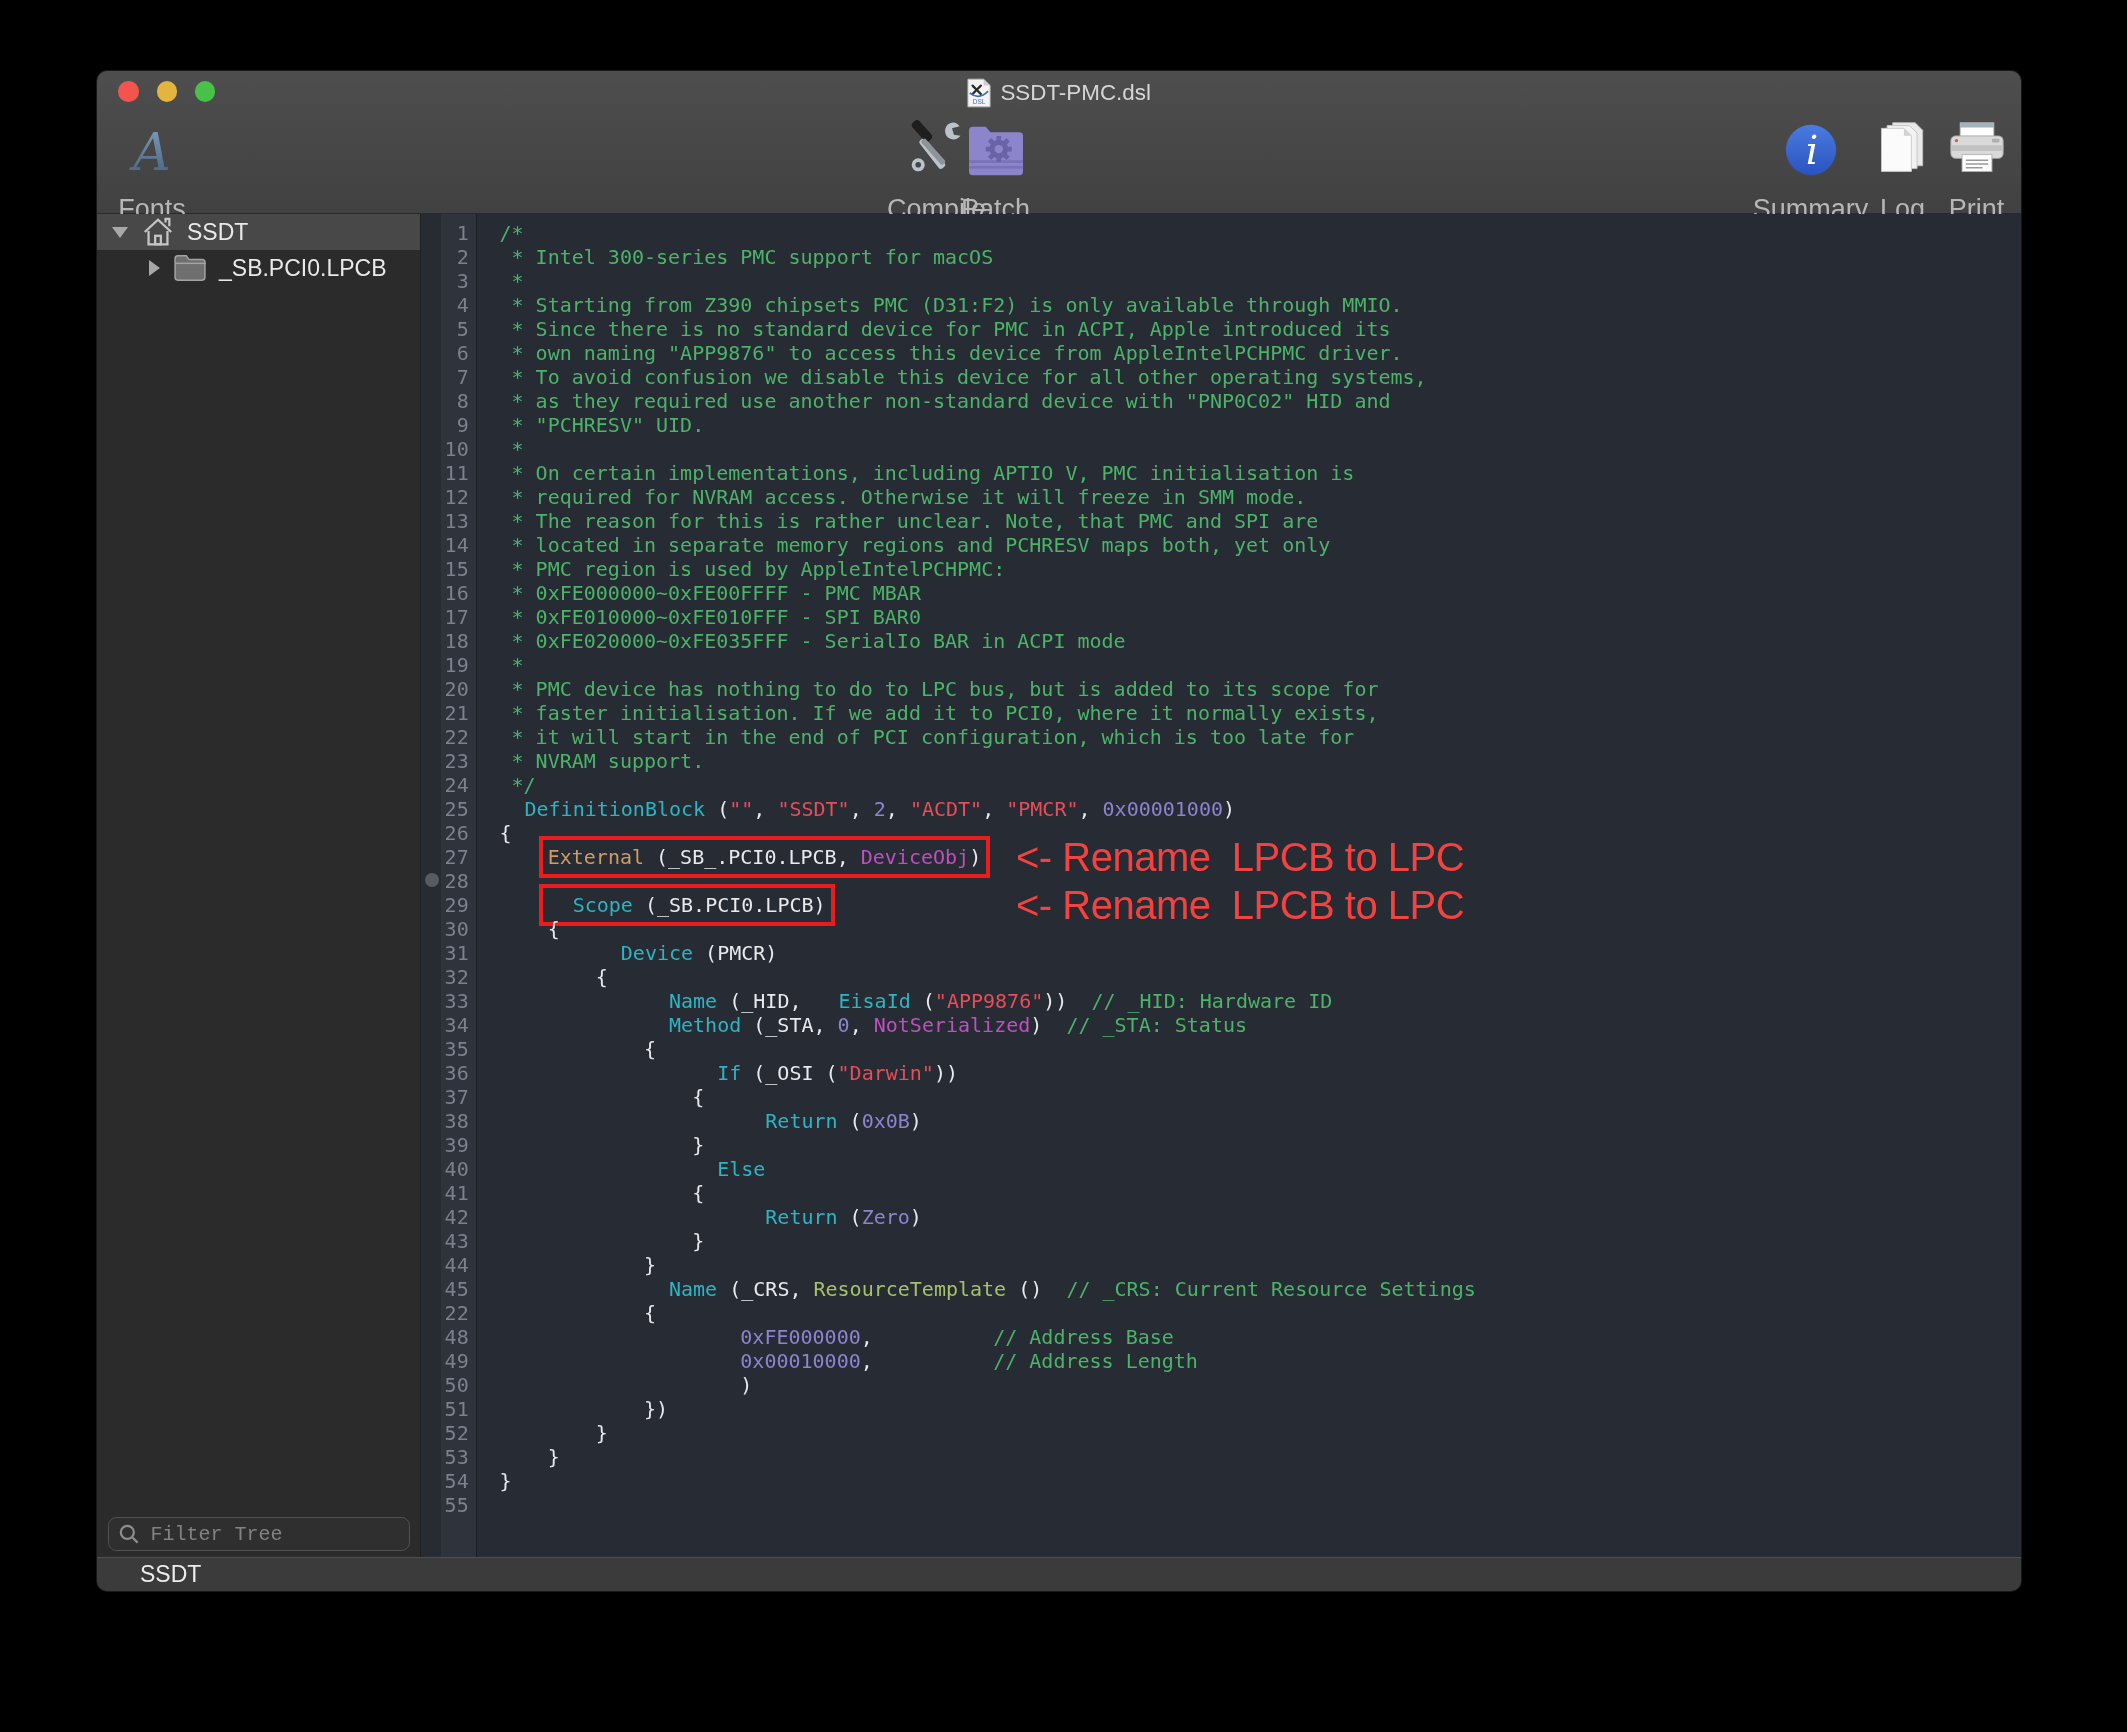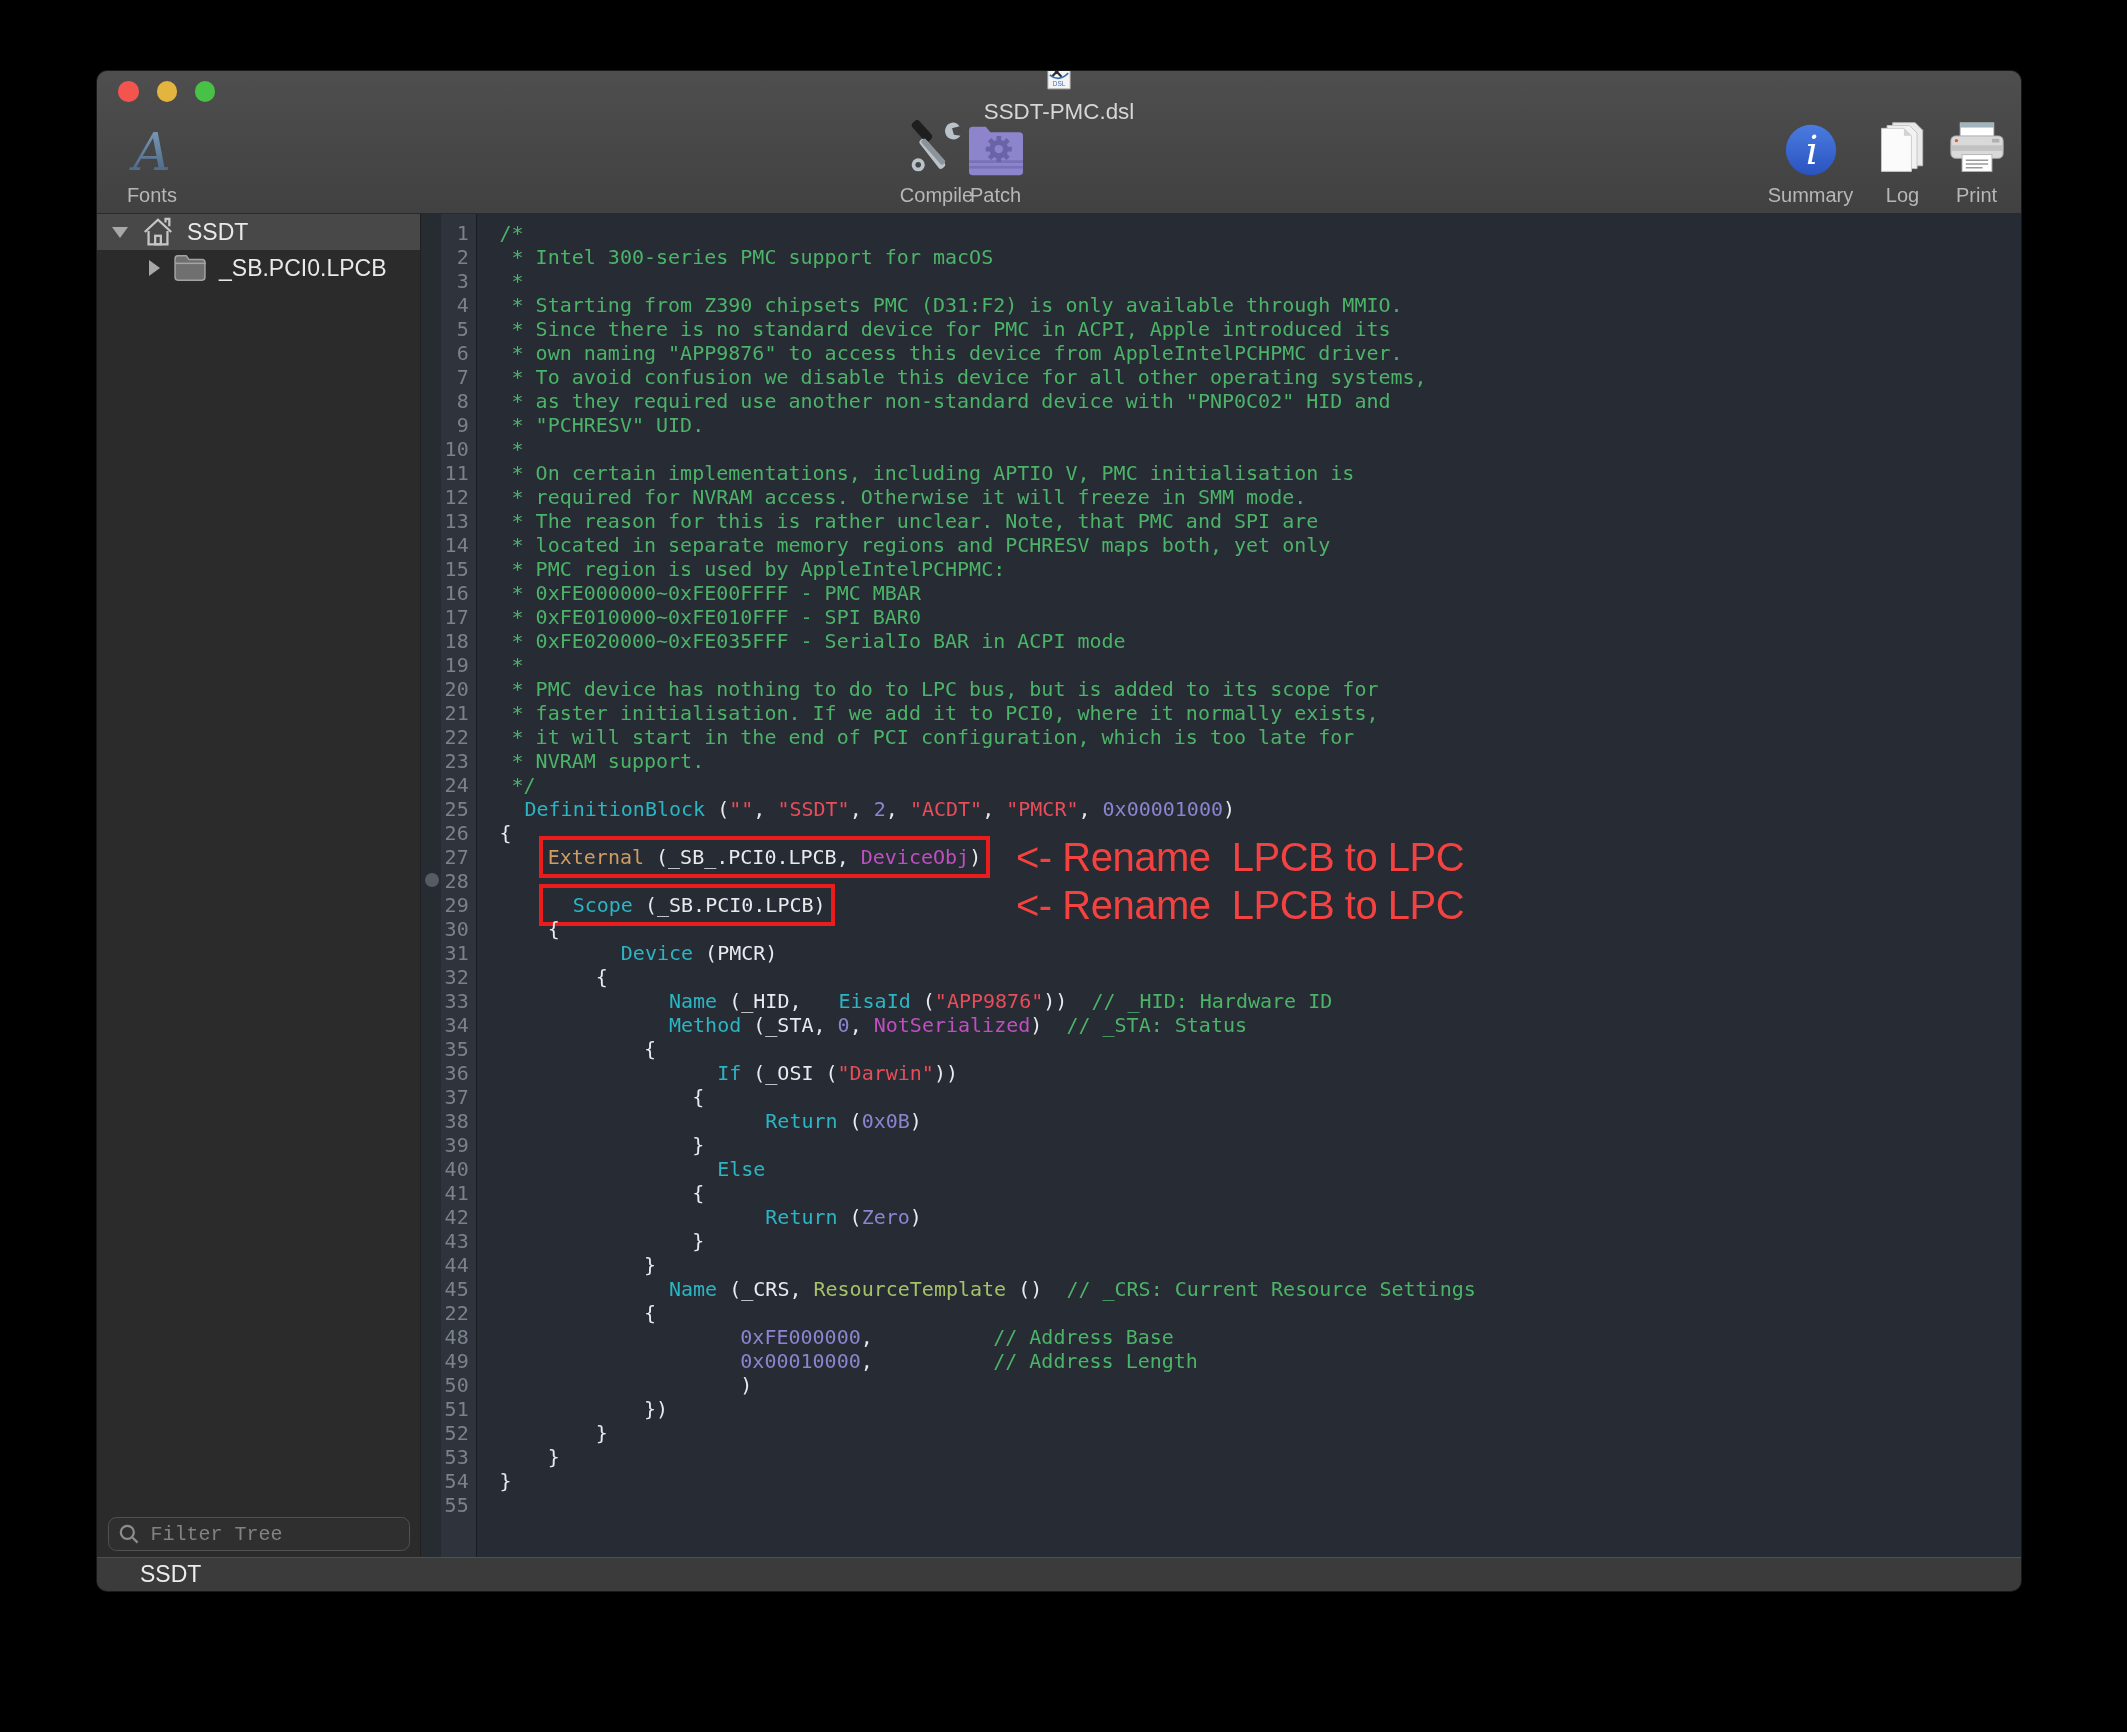--- a/index.html
+++ b/index.html
@@ -5,24 +5,24 @@
   html,body{margin:0;padding:0;background:#000;}
   body{width:2127px;height:1732px;position:relative;font-family:"Liberation Sans",sans-serif;overflow:hidden;}
   .window{position:absolute;left:97px;top:71px;width:1924px;height:1520px;border-radius:10.3px;overflow:hidden;background:#2b2b2b;box-shadow:0 0 0 0.9px #1a1a1a;}
   
   .header{position:absolute;left:0;top:0;width:100%;height:143px;background:linear-gradient(#4e4e4e,#414141);border-bottom:1.9px solid #2a2a2a;box-sizing:border-box;}
   .traffic{position:absolute;top:10.3px;left:21.4px;display:flex;gap:17.7px;}
   .tl{width:20.5px;height:20.5px;border-radius:50%;}
   .tl.red{background:#f4544e;}
   .tl.yellow{background:#e3b43e;}
   .tl.green{background:#47c146;}
-  .titlegroup{position:absolute;top:7.5px;left:0;width:100%;height:28px;display:flex;align-items:center;justify-content:center;gap:9.3px;flex-direction:column;}
+  .titlegroup{position:absolute;top:7.5px;left:0;width:100%;height:28px;display:flex;align-items:center;justify-content:center;gap:9.3px;}
   .title{color:#d6d6d6;font-size:22.4px;}
   .tbitem{position:absolute;width:149px;text-align:center;}
-  .tbitem .lbl{display:block;margin-top:7px;color:#b7b7b7;font-size:20px;}
+  .tbitem .lbl{display:block;margin-top:17px;color:#b7b7b7;font-size:27px;}
   .icnbox{height:63px;display:flex;align-items:flex-end;justify-content:center;}
   
   .bodyrow{position:absolute;top:143px;left:0;right:0;bottom:34px;display:flex;}
   .sidebar{width:324px;background:#2b2b2b;border-right:1.9px solid #202020;box-sizing:border-box;position:relative;}
   .treerow{height:36px;display:flex;align-items:center;color:#e9e9e9;font-size:23px;white-space:nowrap;}
   .treerow.sel{background:#484848;}
   .tri-down{width:0;height:0;border-left:8.4px solid transparent;border-right:8.4px solid transparent;border-top:11.2px solid #a8a8a8;margin-left:15px;}
   .tri-right{width:0;height:0;border-top:8.4px solid transparent;border-bottom:8.4px solid transparent;border-left:11.2px solid #a8a8a8;margin-left:52px;}
   .treeicon{margin-left:13px;margin-right:12px;display:inline-flex;}
   .filterbox{position:absolute;left:11.2px;bottom:5.6px;width:302px;height:34px;border:1.9px solid #515151;border-radius:8.4px;background:#2f2f2f;display:flex;align-items:center;box-sizing:border-box;}

